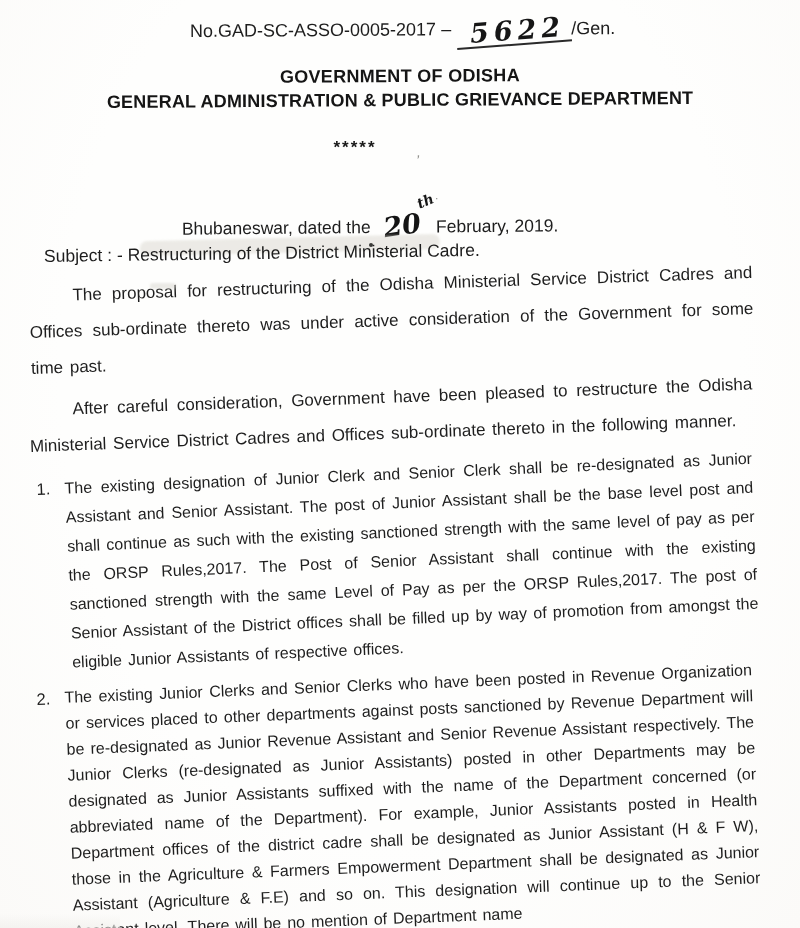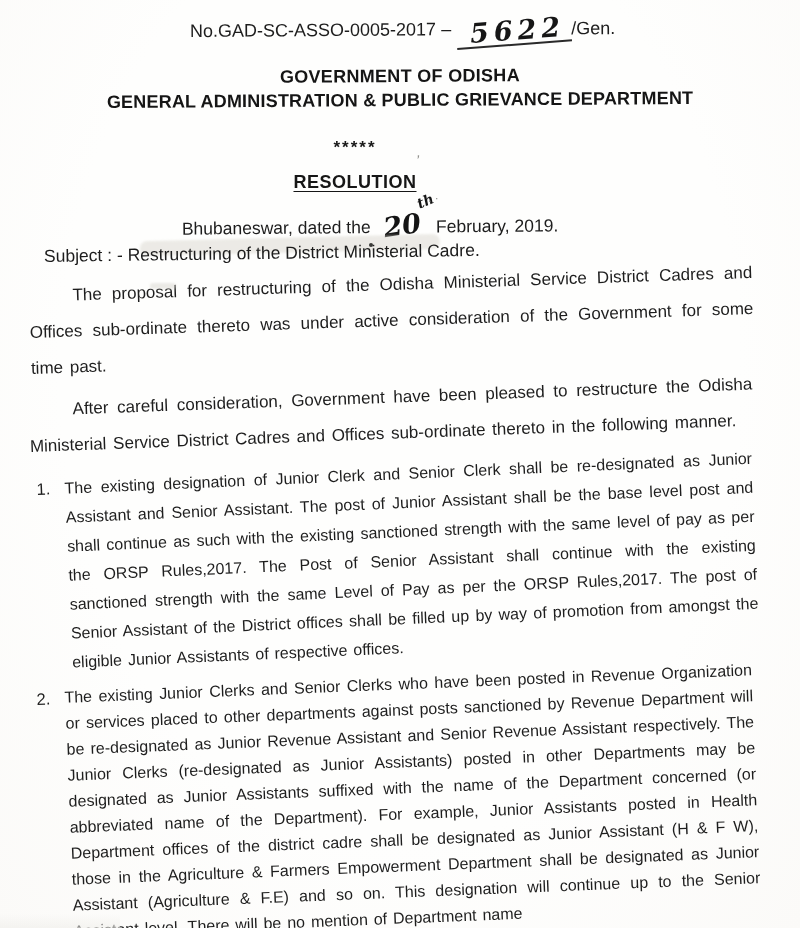--- a/index.html
+++ b/index.html
@@ -147,23 +147,20 @@
     <span class="hw-number">5622</span><span>/Gen.</span>
   </div>
 
   <div class="org-header">
     <div class="org-line1">GOVERNMENT OF ODISHA</div>
     <div class="org-line2">GENERAL ADMINISTRATION &amp; PUBLIC GRIEVANCE DEPARTMENT</div>
   </div>
 
   <div class="stars">*****</div>
 
-  <div class="res-title">
-    <span>RESOLUTION</span>
-  </div>
 
   <div class="date-line">
     <span>Bhubaneswar, dated the</span>
     <span class="hw-day"><span>20</span><sup>th</sup></span>
     <span>February, 2019.</span>
   </div>
 
   <div class="body-flow">
 
     <div class="subject">

